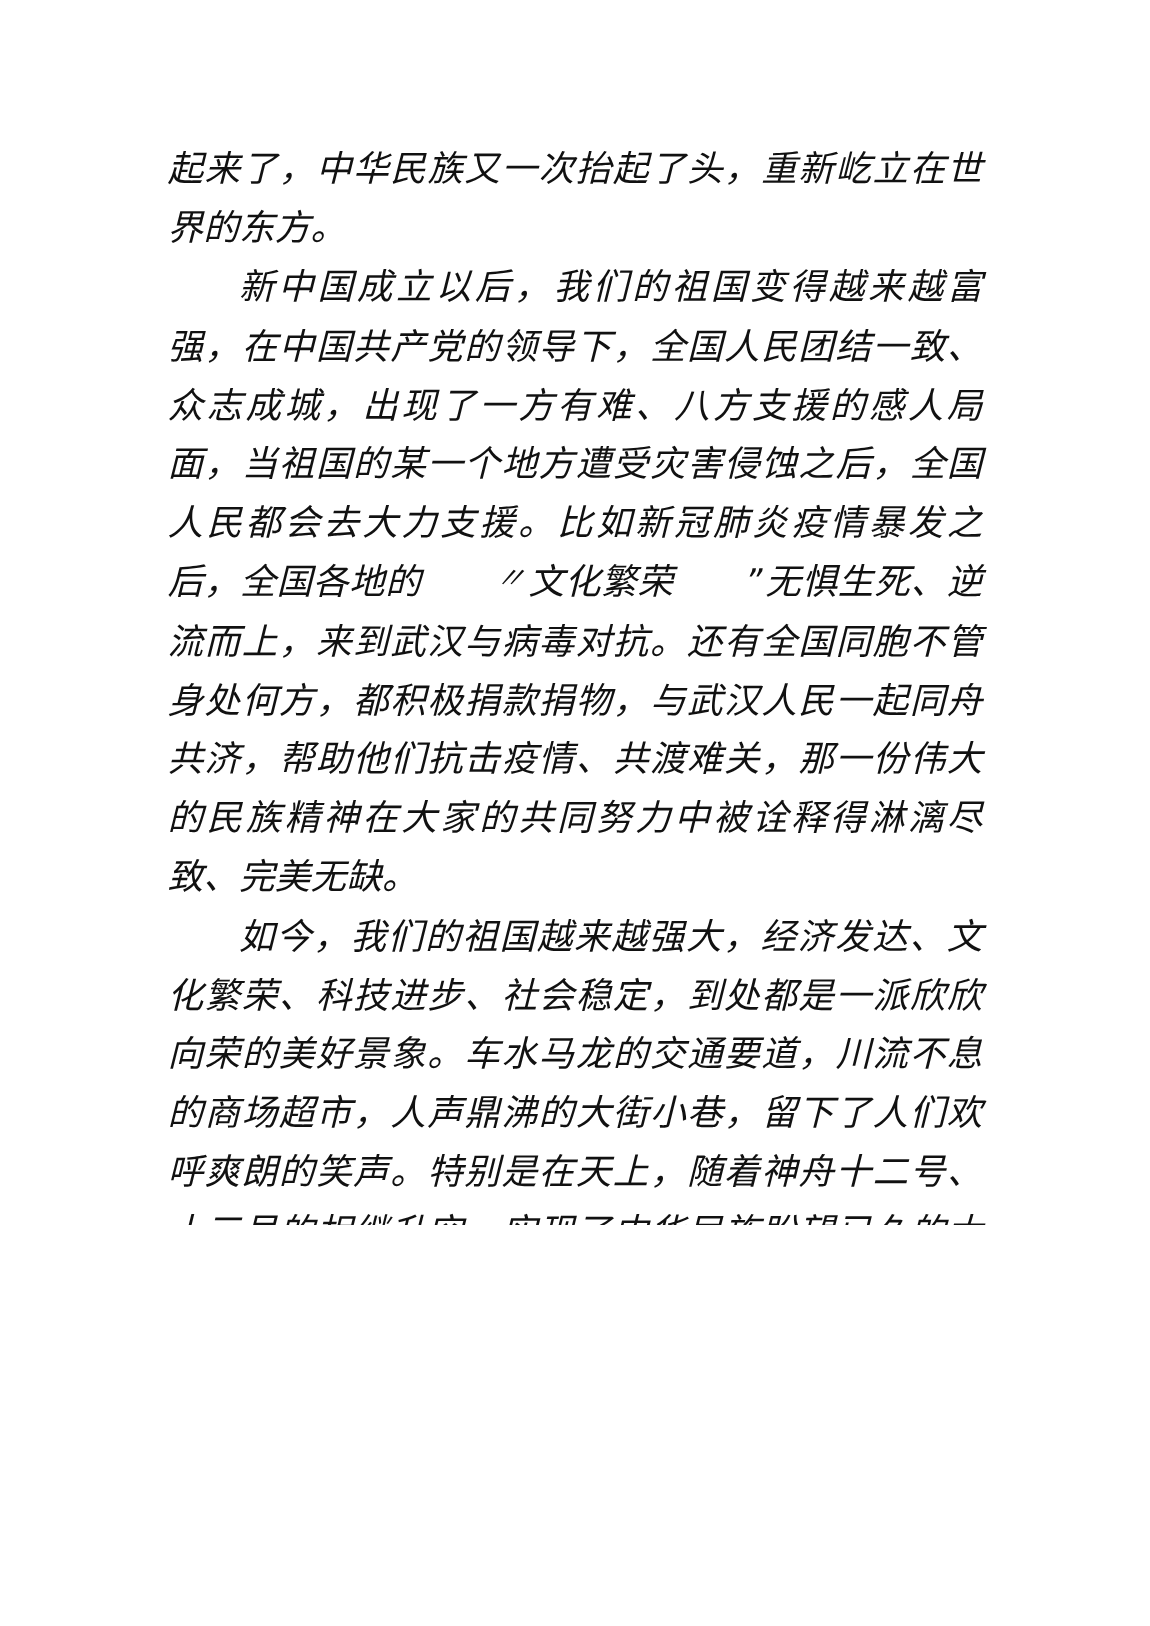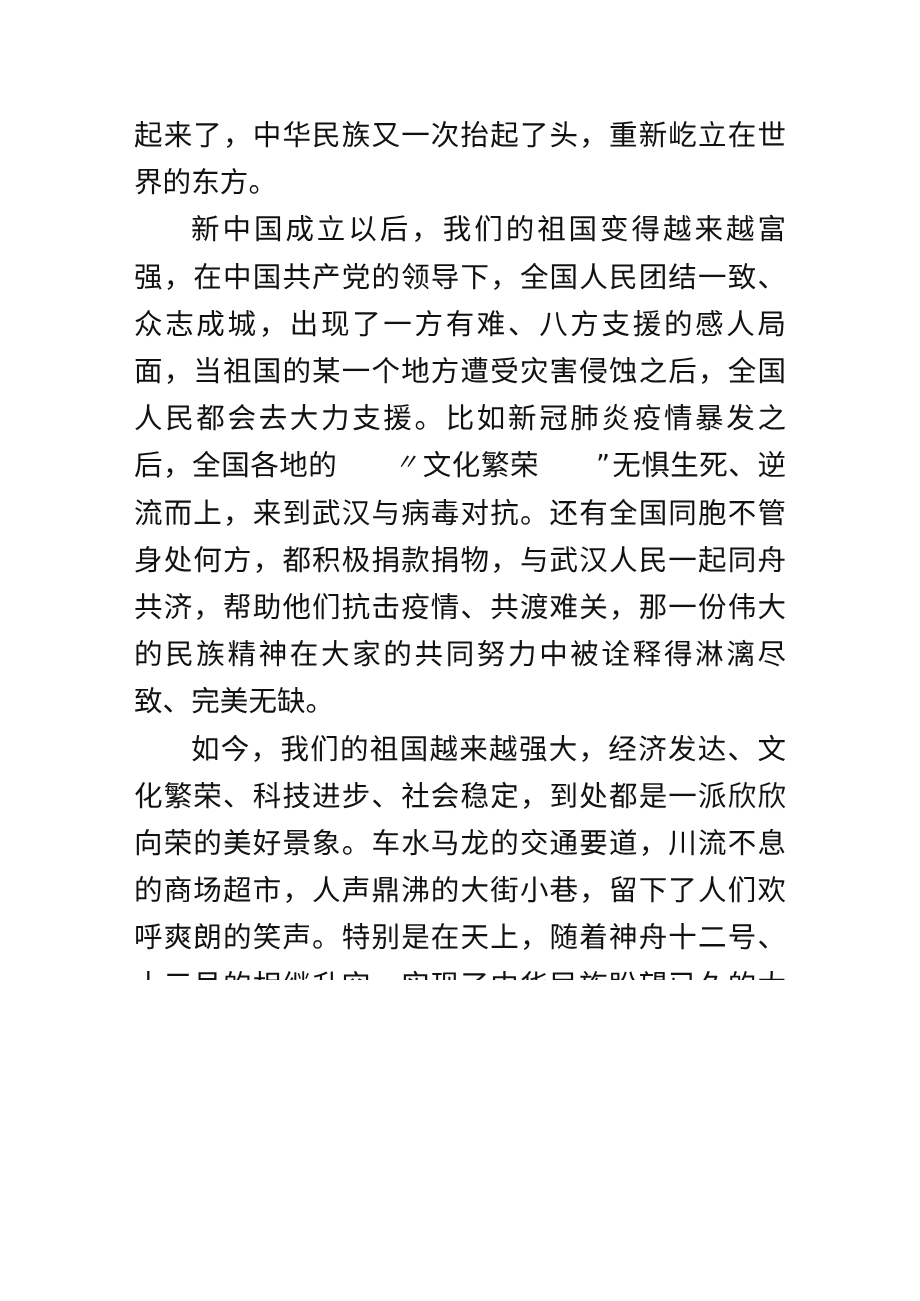--- a/index.html
+++ b/index.html
@@ -35,20 +35,21 @@
   .para {
     margin: 0 0 0 0;
     font-size: 28.5px;
     line-height: 47.2px;
     letter-spacing: 0.1px;
     text-align: justify;
     text-justify: inter-ideograph;
     word-break: break-all;
     color: #111111;
     font-weight: 500;
+    font-style: italic;
   }
 
   
   .para.continuation {
     text-indent: 0;
   }
 
   
   .para.indented {
     text-indent: 2em;

